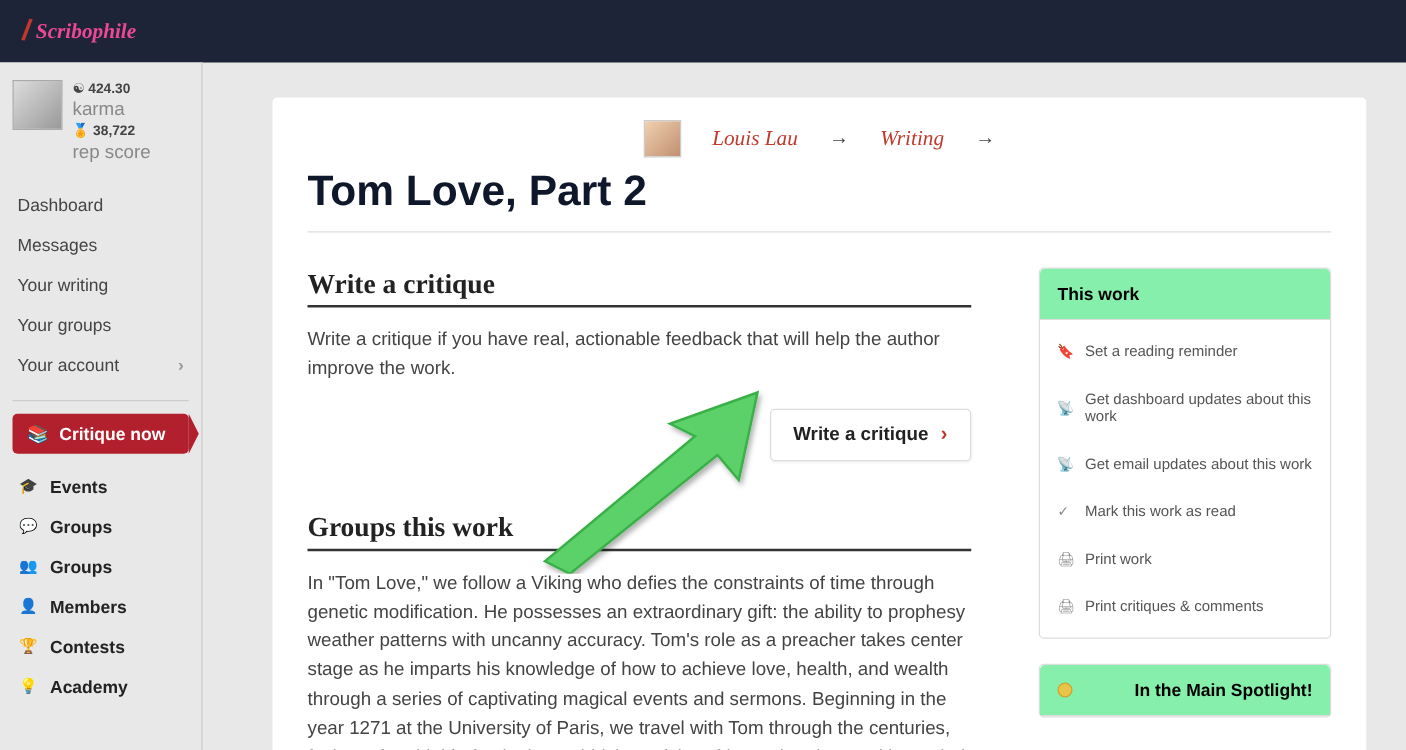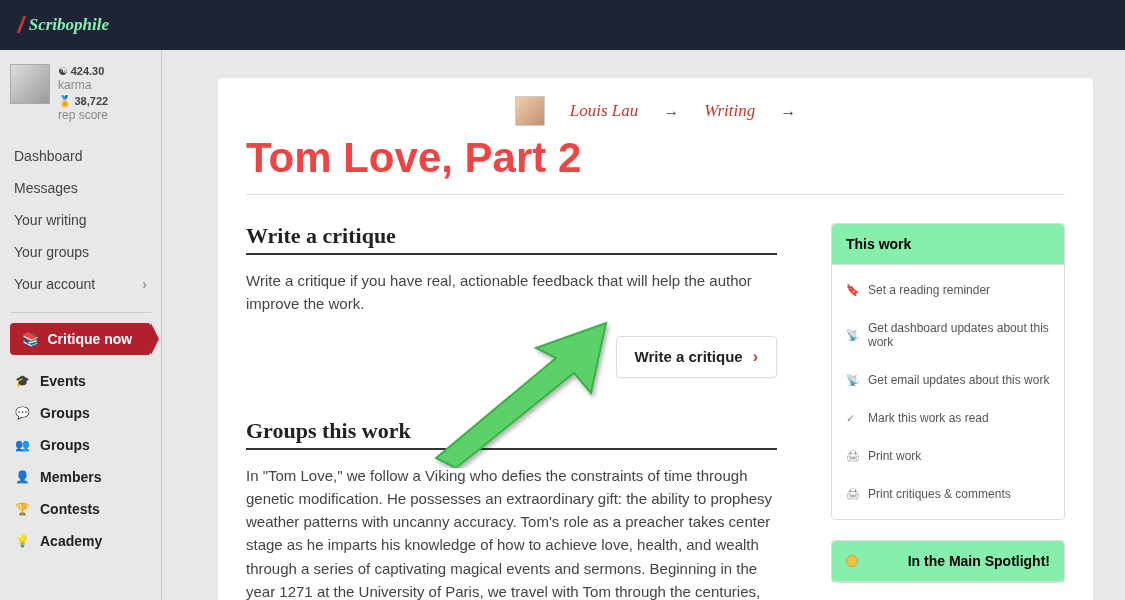--- a/index.html
+++ b/index.html
@@ -1,42 +1,42 @@
 <!DOCTYPE html>
 <html><head>
 <meta charset="utf-8">
 <style>
 * { margin: 0; padding: 0; box-sizing: border-box; }
 body { font-family: -apple-system, BlinkMacSystemFont, "Segoe UI", Helvetica, Arial, sans-serif; background: #e8e8e8; width: 1125px; height: 600px; overflow: hidden; }
 .header { background: #1e2438; height: 50px; display: flex; align-items: center; padding: 0 18px; }
 .logo { display: flex; align-items: center; gap: 4px; }
-.logo-text { color: #86efac; font-style: italic; font-family: Georgia, serif; font-size: 17px; font-weight: bold; }
+.logo-text { color: #ec4899; font-style: italic; font-family: Georgia, serif; font-size: 17px; font-weight: bold; }
 .logo-slash { color: #c0392b; font-size: 24px; font-weight: bold; transform: rotate(10deg); display: inline-block; }
 .container { display: flex; height: 550px; }
 .sidebar { width: 162px; background: #e8e8e8; border-right: 1px solid #ccc; padding: 14px 10px; flex-shrink: 0; }
 .profile { display: flex; gap: 8px; margin-bottom: 16px; }
 .avatar { width: 40px; height: 40px; border: 1px solid #aaa; background: linear-gradient(135deg, #ddd, #999); }
 .stats { font-size: 10px; color: #444; line-height: 1.3; }
 .stats .num { font-weight: bold; font-size: 11px; }
-.stats .label { color: #888; font-size: 12px; }
+.stats .label { color: #888; font-size: 15px; }
 .nav1 { list-style: none; margin-bottom: 12px; }
 .nav1 li { padding: 8px 4px; color: #444; font-size: 14px; cursor: pointer; display: flex; align-items: center; justify-content: space-between; }
 .hr { border: none; border-top: 1px solid #ccc; margin: 6px 0 10px; }
 .critique-btn { background: #b21f2d; color: #fff; padding: 8px 12px; font-size: 14px; font-weight: bold; border-radius: 4px; display: flex; align-items: center; gap: 8px; position: relative; margin-bottom: 10px; cursor: pointer; }
 .critique-btn::after { content: ''; position: absolute; right: -8px; top: 50%; transform: translateY(-50%); border-left: 8px solid #b21f2d; border-top: 16px solid transparent; border-bottom: 16px solid transparent; }
 .nav2 { list-style: none; }
 .nav2 li { padding: 8px 6px; color: #222; font-size: 14px; font-weight: 600; cursor: pointer; display: flex; align-items: center; gap: 10px; }
 .nav2 .ico { width: 14px; display: inline-flex; justify-content: center; font-size: 12px; }
 .main { flex: 1; padding: 28px 32px 0 56px; overflow: hidden; }
 .card { background: #fff; border-radius: 4px; padding: 18px 28px 0; }
 .crumb { display: flex; align-items: center; gap: 25px; margin-bottom: 8px; justify-content: center; }
 .crumb-avatar { width: 30px; height: 30px; border: 1px solid #ccc; background: linear-gradient(135deg, #f0d0b0, #c09070); }
 .crumb a { color: #c0392b; font-style: italic; font-family: Georgia, serif; font-size: 17px; text-decoration: none; }
 .crumb .arrow { color: #444; font-size: 16px; }
-.title { font-size: 42px; font-weight: 800; color: #ef4444; margin-bottom: 12px; }
+.title { font-size: 34px; font-weight: 800; color: #0f172a; margin-bottom: 12px; }
 .title-hr { border: none; border-top: 1px solid #ddd; margin-bottom: 28px; }
 .cols { display: flex; gap: 54px; }
 .left { flex: 1; position: relative; }
 .section-h { font-family: Georgia, serif; font-size: 22px; font-weight: bold; color: #222; border-bottom: 2px solid #333; padding-bottom: 4px; margin-bottom: 14px; }
 .section-p { color: #444; font-size: 15px; line-height: 1.55; margin-bottom: 20px; }
 .write-btn { float: right; background: #fff; border: 1px solid #ddd; border-radius: 4px; padding: 11px 18px; font-size: 15px; font-weight: 600; color: #222; display: flex; align-items: center; gap: 10px; cursor: pointer; margin-bottom: 40px; box-shadow: 0 1px 2px rgba(0,0,0,0.05); }
 .write-btn .chev { color: #c0392b; font-weight: bold; font-size: 16px; }
 .clearfix { clear: both; }
 .right { width: 234px; }
 .panel { border: 1px solid #ddd; border-radius: 4px; margin-bottom: 20px; }

